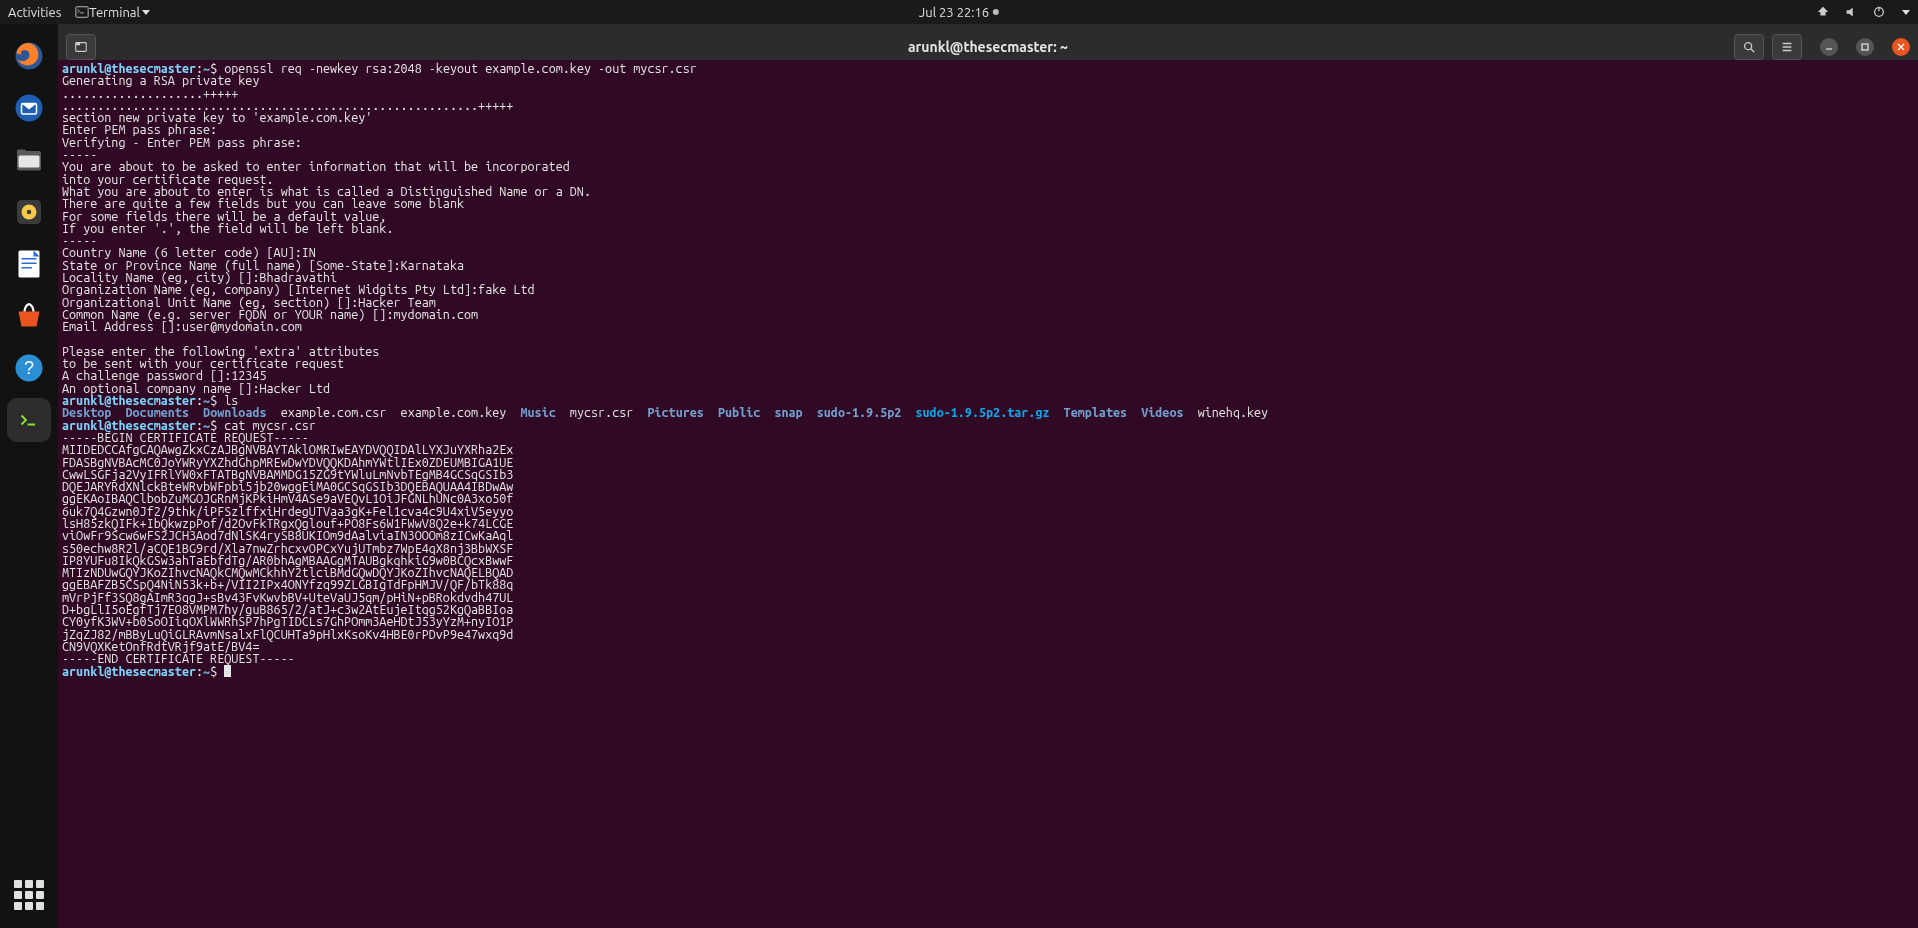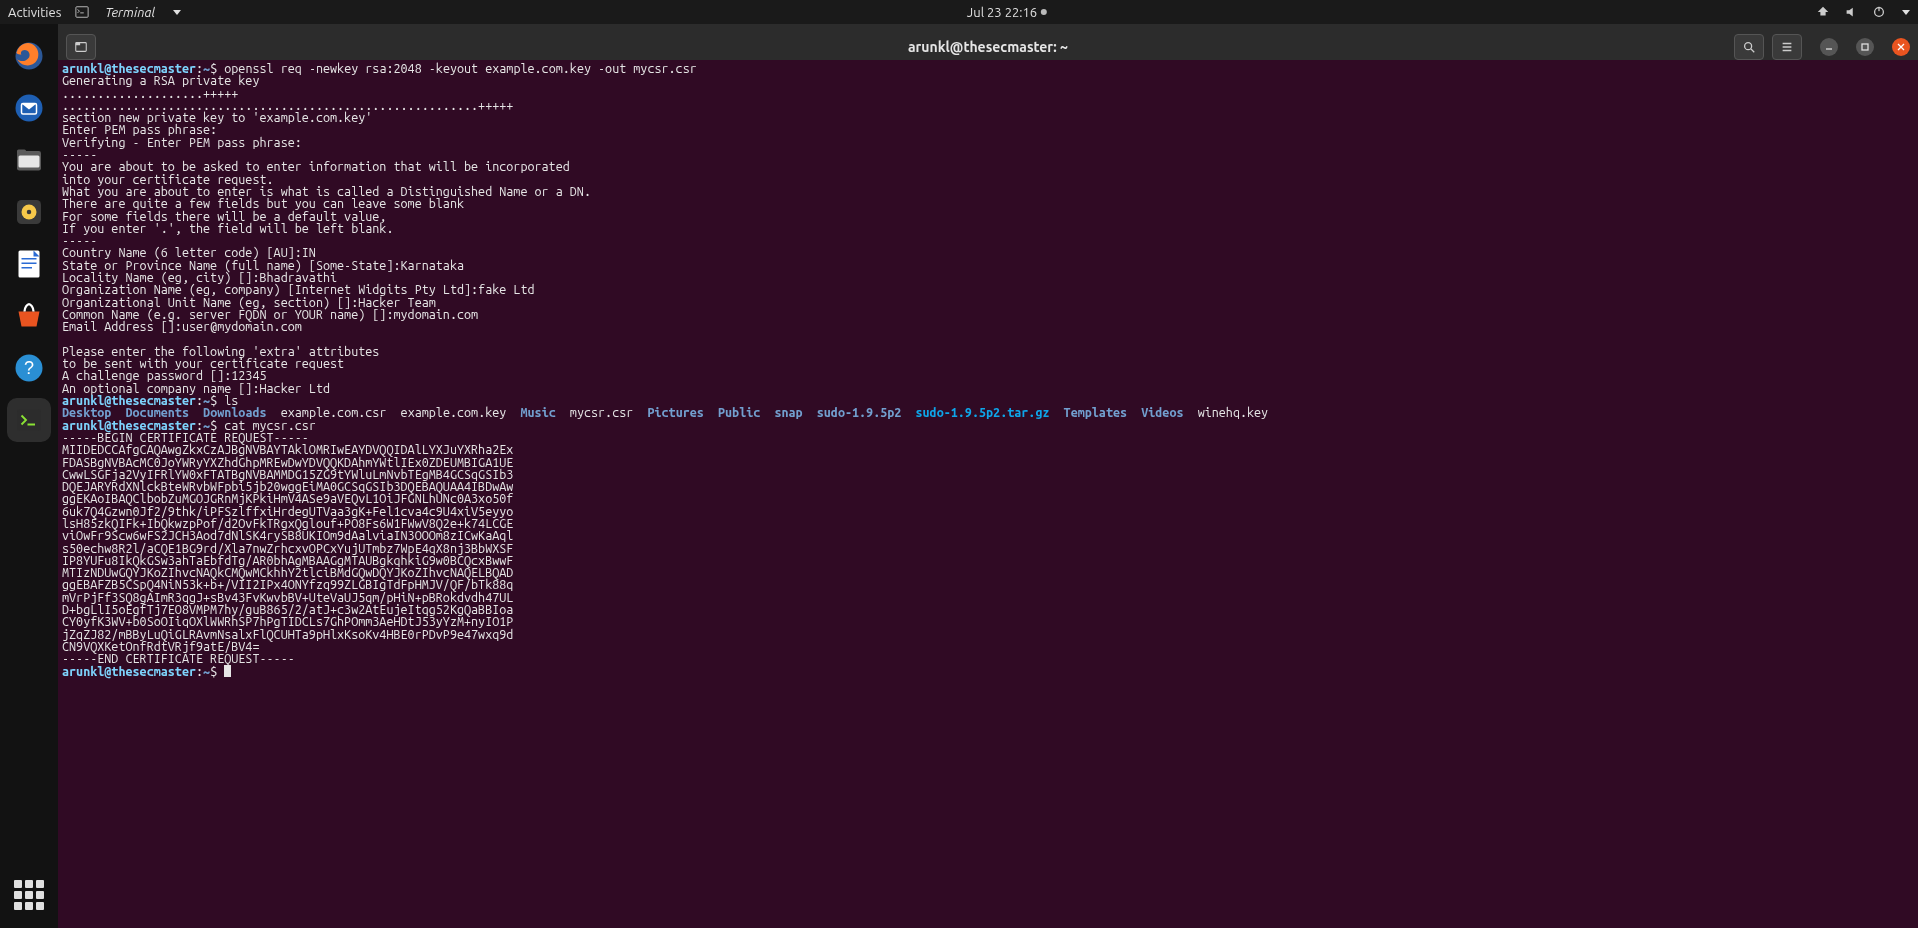--- a/index.html
+++ b/index.html
@@ -18,27 +18,27 @@
   color: #e0e0e0;
   display: flex;
   align-items: center;
   font-size: 13px;
   padding: 0 8px;
   position: relative;
 }
 .topbar-left { display: flex; align-items: center; gap: 14px; }
 .topbar-center {
   position: absolute; left: 50%; transform: translateX(-50%);
-  display: flex; align-items: center; gap: 4px; margin-left: 48px;
+  display: flex; align-items: center; gap: 4px;
 }
 .topbar-right {
   margin-left: auto;
   display: flex; align-items: center; gap: 14px;
 }
-.topbar .menu-app { display: flex; align-items: center; gap: 16px; font-style: italic; }
+.topbar .menu-app { display: flex; align-items: center; gap: 0; }
 .dot { width: 6px; height: 6px; border-radius: 50%; background: #bbb; display: inline-block; }
 .tri { display:inline-block; width:0; height:0; border-left:4px solid transparent; border-right:4px solid transparent; border-top:5px solid #e0e0e0; margin-left:2px; }
 
 
 .dock {
   position: absolute; left: 0; top: 24px; bottom: 0;
   width: 58px;
   background: rgba(20,20,20,0.9);
   display: flex; flex-direction: column;
   align-items: center;

